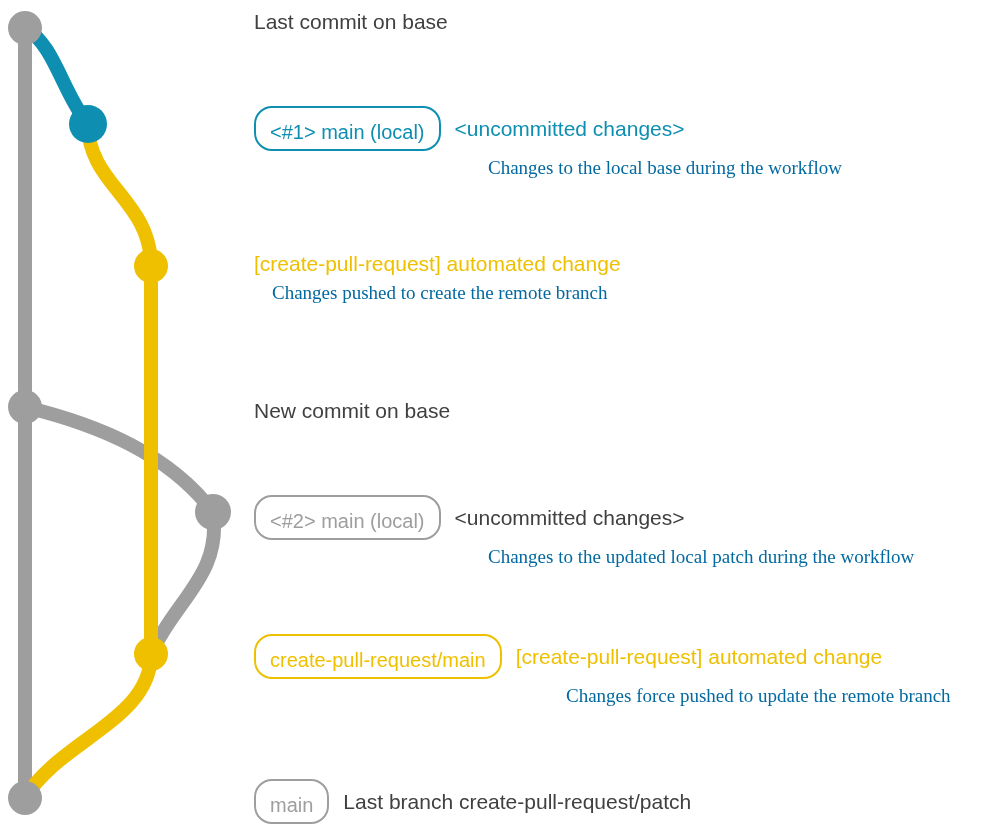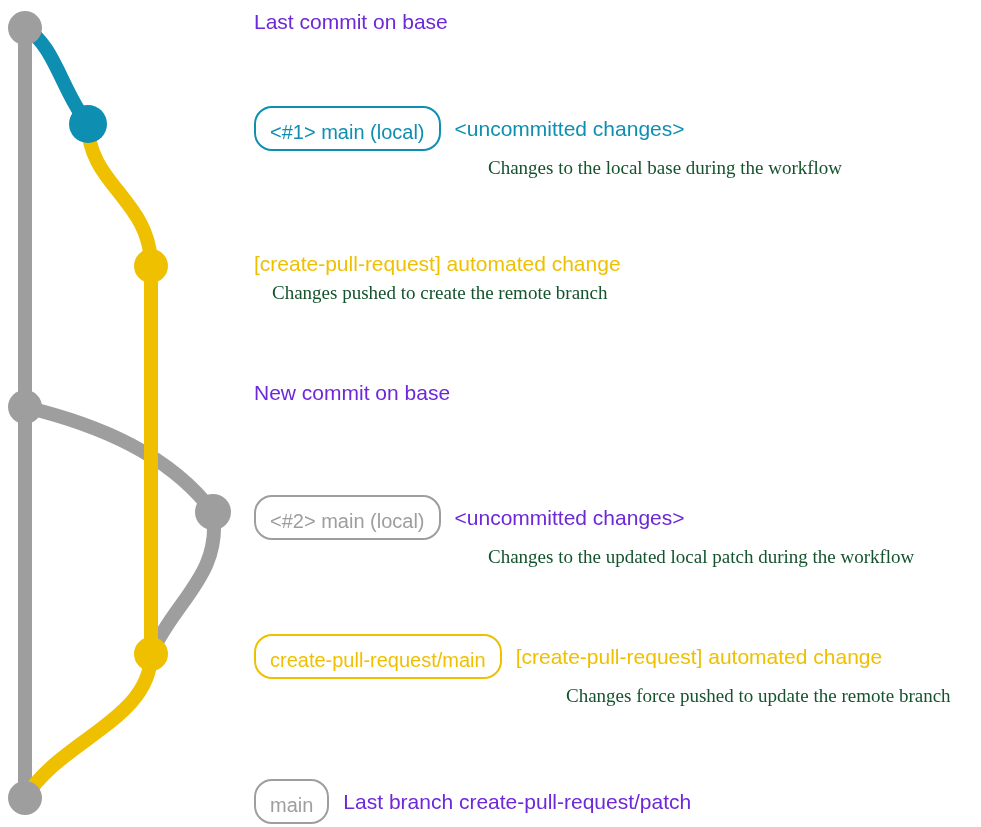--- a/index.html
+++ b/index.html
@@ -55,38 +55,38 @@
   .pill.yellow { border-color: #efc000; color: #efc000; }
   .pill.gray   { border-color: #9e9e9e; color: #9e9e9e; }
 
   .headline {
     font-size: 21px;
     line-height: 25px;
     white-space: nowrap;
   }
   .headline.blue   { color: #0e8fb2; }
   .headline.yellow { color: #efc000; }
-  .headline.gray   { color: #6d28d9; }
+  .headline.gray   { color: #404040; }
 
   .subtext {
     font-family: "Liberation Serif", serif;
     font-size: 19px;
     line-height: 23px;
-    color: #14532d;
+    color: #0369a1;
     white-space: nowrap;
     margin-top: 5px;
   }
 
   
   #row-last-commit      { left: 254px; top: 9px;   }
   #row-local-1          { left: 254px; top: 106px; }
   #row-local-1 .subtext { margin-left: 234px; }
   #row-auto-change-1    { left: 254px; top: 251px; }
   #row-auto-change-1 .subtext { margin-left: 18px; }
-  #row-new-commit       { left: 254px; top: 380px; }
+  #row-new-commit       { left: 254px; top: 398px; }
   #row-local-2          { left: 254px; top: 495px; }
   #row-local-2 .subtext { margin-left: 234px; }
   #row-auto-change-2    { left: 254px; top: 634px; }
   #row-auto-change-2 .subtext { margin-left: 312px; }
   #row-merge            { left: 254px; top: 779px; }
 </style>
 </head>
 <body>
 
 <svg id="graph-svg" viewBox="0 0 981 827" xmlns="http://www.w3.org/2000/svg">

